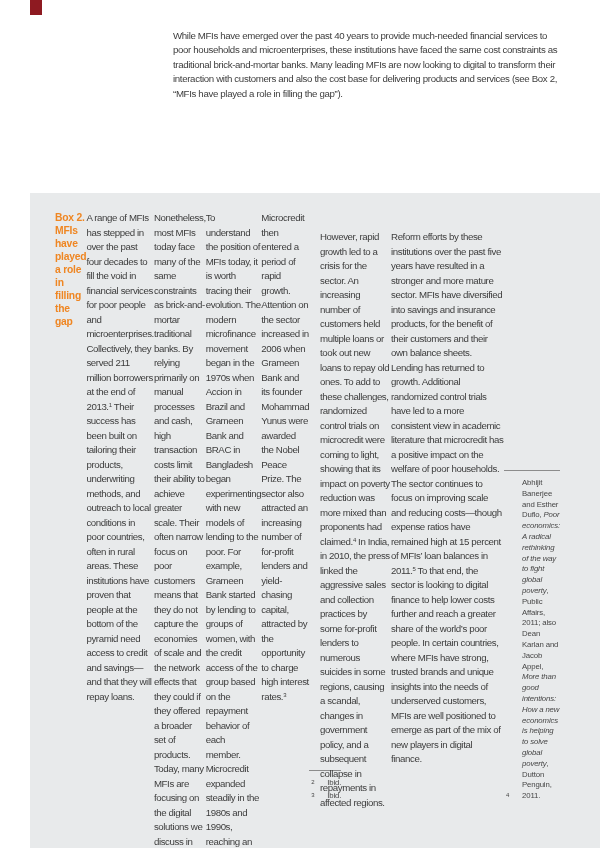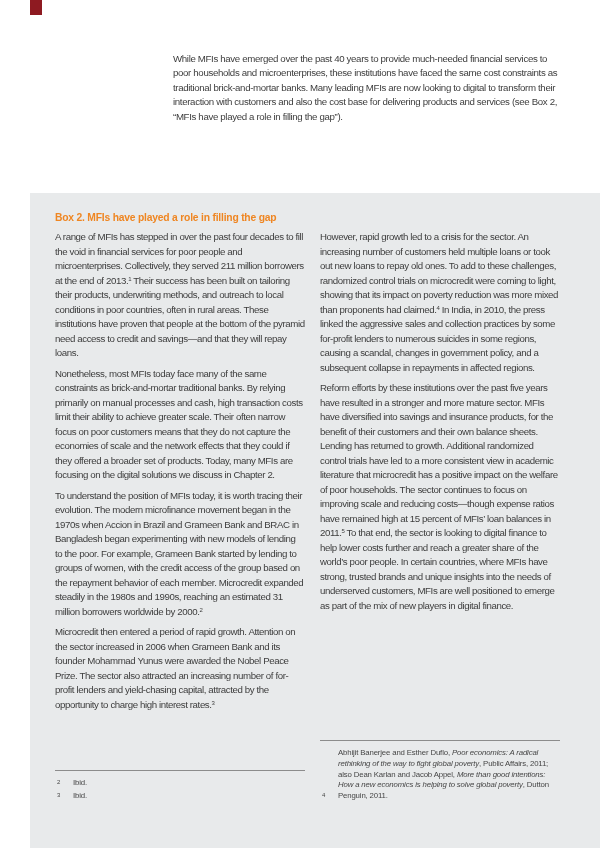--- a/index.html
+++ b/index.html
@@ -19,31 +19,31 @@
     width:600px;height:848px;
     background:var(--page-background,#ffffff);
     overflow:hidden;
   }
   .page-marker{
     position:absolute;left:30px;top:0;
     width:12px;height:15px;
     background:var(--marker-red,#8e1a21);
   }
   .intro{
-    position:absolute;left:173px;top:52px;width:385px;
+    position:absolute;left:173px;top:29px;width:385px;
     font-size:9.7px;line-height:14.4px;letter-spacing:-0.35px;
     color:var(--body-text,#3d3d3d);
   }
   .box{
     position:absolute;left:30px;top:193px;right:0;bottom:0;
     background:var(--box-background,#e8eaeb);
     padding:18px 40px 44px 25px;
     display:flex;gap:15px;
   }
-  .col{display:flex;flex-direction:column;}
+  .col{display:flex;flex-direction:row;}
   .col-left{width:250px;flex:0 0 250px;}
   .col-right{flex:1;padding-top:19px;}
   .box-title{
     font-size:10.3px;font-weight:bold;letter-spacing:-0.2px;
     line-height:13px;margin-bottom:6px;
     color:var(--box-title-orange,#ef8622);
   }
   .para{
     font-size:9.7px;line-height:14.5px;letter-spacing:-0.4px;
     color:var(--body-text,#3d3d3d);

